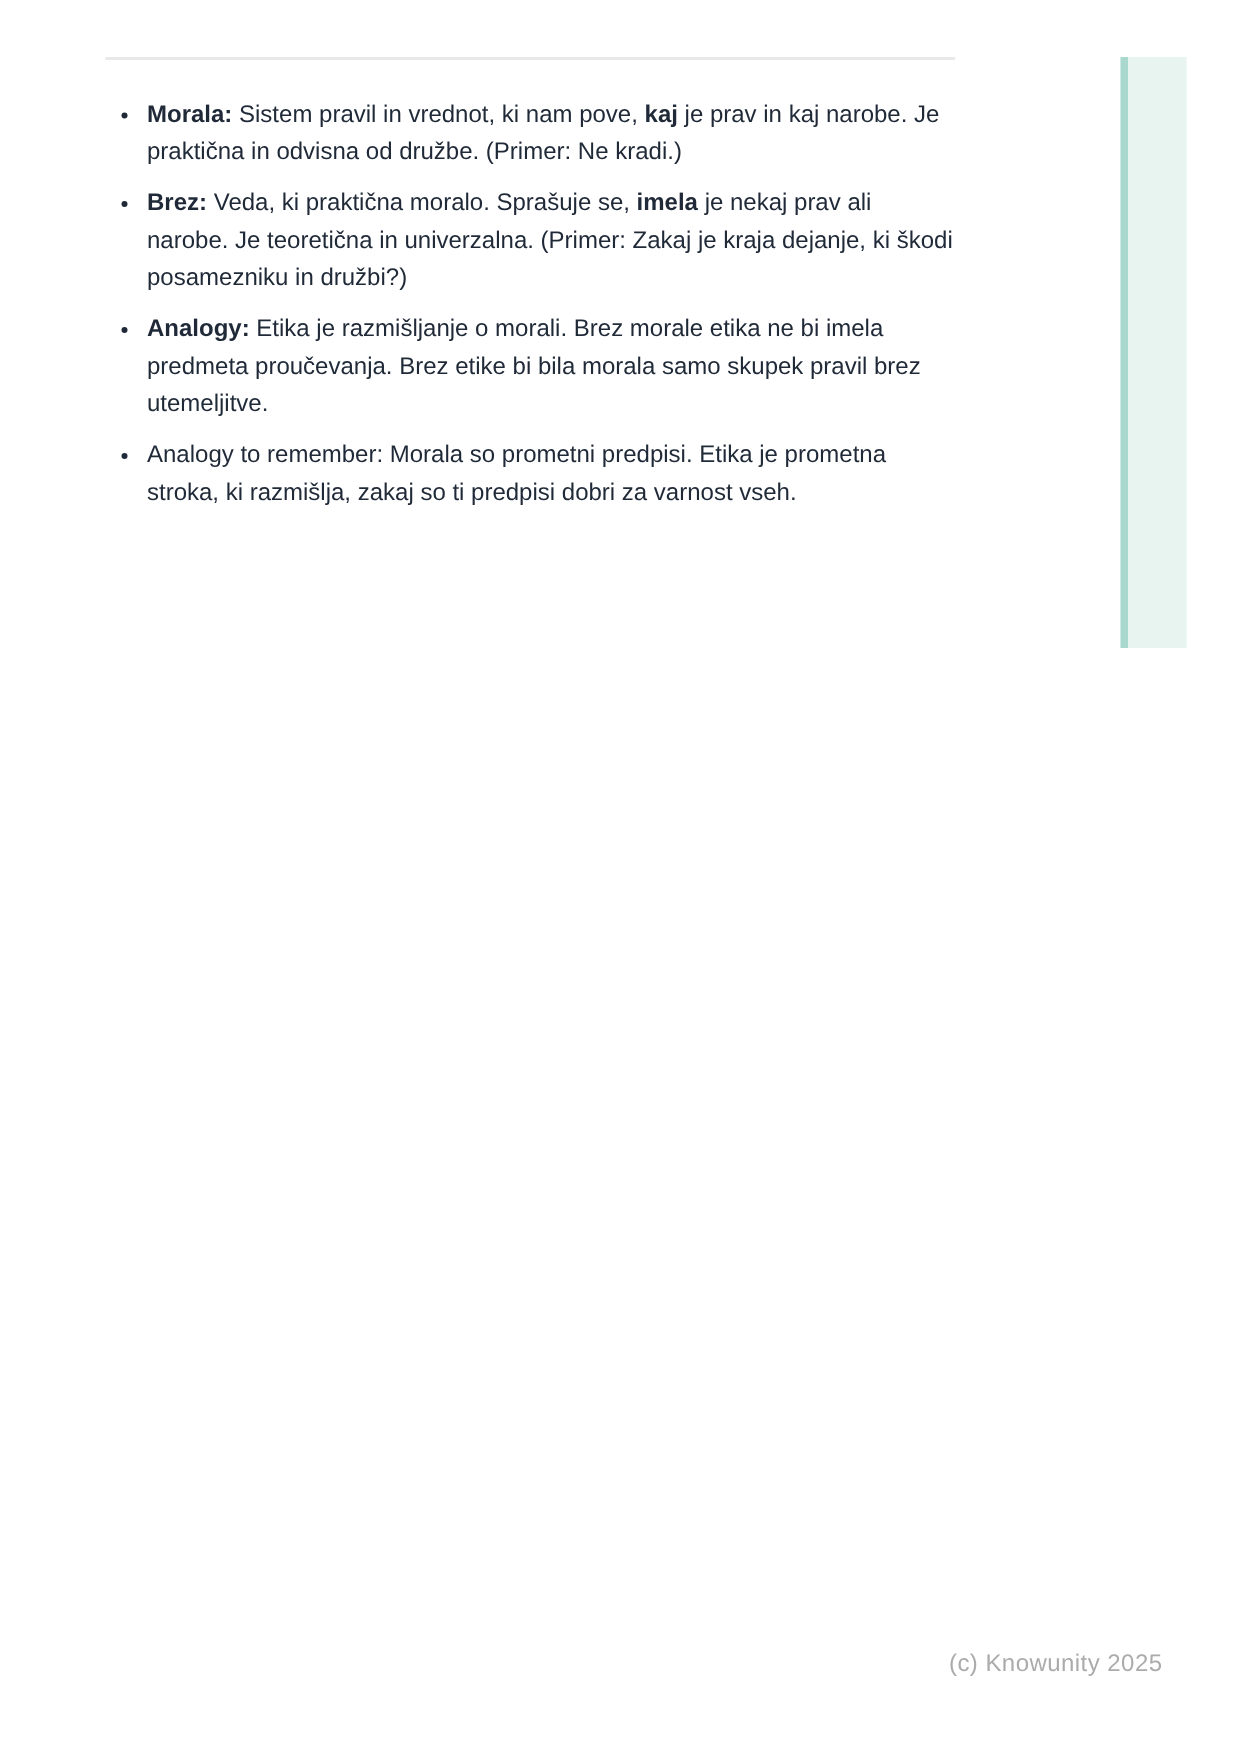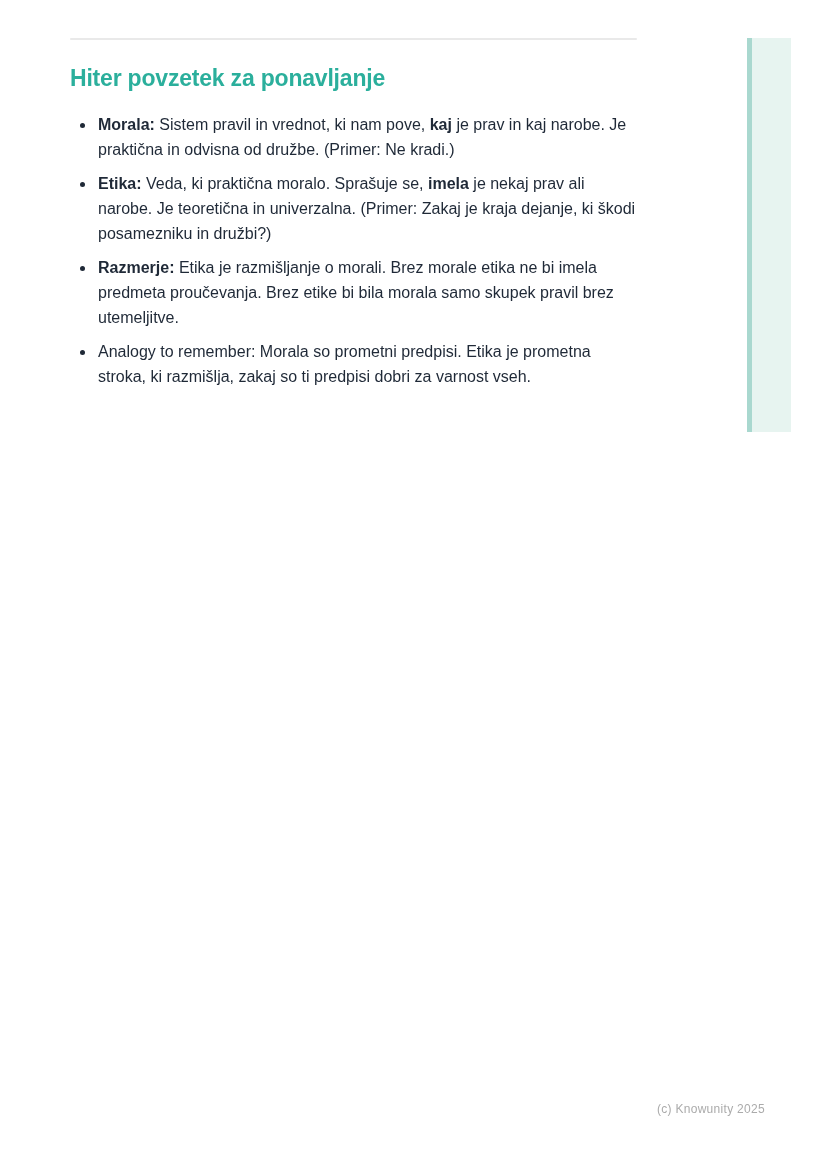--- a/index.html
+++ b/index.html
@@ -60,39 +60,38 @@
     padding-left: 2px;
   }
   .summary-list li::marker {
     color: #1f2937;
   }
   .seg-bold   { font-weight: 700; }
   .seg-italic { }
   .copyright {
     position: absolute;
     top: 1102px;
-    right: 63px;
-    font-size: 12px;
+    right: 53px;
+    font-size: 16px;
     line-height: 15px;
     color: #ababab;
     letter-spacing: 0.3px;
     margin-left: 12px;
   }
 </style>
 </head>
 <body>
 
 <div class="top-divider"></div>
 
 <div class="accent-strip"></div>
 
 <div class="content">
-  <h1 class="section-title">Hiter povzetek za ponavljanje</h1>
 
   <ul class="summary-list">
     <li><span class="seg-bold">Morala:</span><span> Sistem pravil in vrednot, ki nam pove, </span><span class="seg-bold">kaj</span><span> je prav in kaj narobe. Je praktična in odvisna od družbe. (Primer: Ne kradi.)</span></li>
-    <li><span class="seg-bold">Etika:</span><span> Veda, ki praktična moralo. Sprašuje se, </span><span class="seg-bold">imela</span><span> je nekaj prav ali narobe. Je teoretična in univerzalna. (Primer: Zakaj je kraja dejanje, ki škodi posamezniku in družbi?)</span></li>
-    <li><span class="seg-bold">Razmerje:</span><span> Etika je razmišljanje o morali. Brez morale etika ne bi imela predmeta proučevanja. Brez etike bi bila morala samo skupek pravil brez utemeljitve.</span></li>
+    <li><span class="seg-bold">Brez:</span><span> Veda, ki praktična moralo. Sprašuje se, </span><span class="seg-bold">imela</span><span> je nekaj prav ali narobe. Je teoretična in univerzalna. (Primer: Zakaj je kraja dejanje, ki škodi posamezniku in družbi?)</span></li>
+    <li><span class="seg-bold">Analogy:</span><span> Etika je razmišljanje o morali. Brez morale etika ne bi imela predmeta proučevanja. Brez etike bi bila morala samo skupek pravil brez utemeljitve.</span></li>
     <li><span class="seg-italic">Analogy to remember:</span><span> Morala so prometni predpisi. Etika je prometna stroka, ki razmišlja, zakaj so ti predpisi dobri za varnost vseh.</span></li>
   </ul>
 </div>
 
 <div class="copyright">(c) Knowunity 2025</div>
 
 </body></html>

